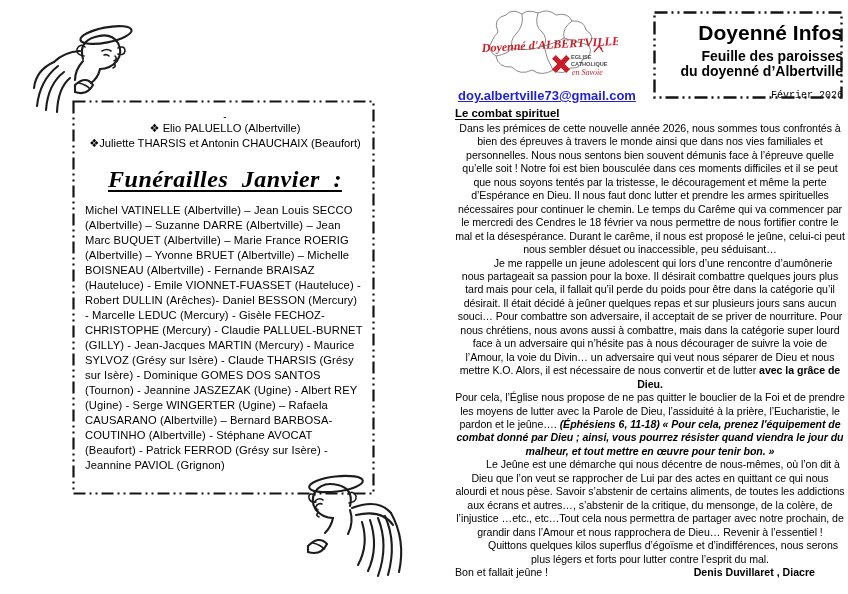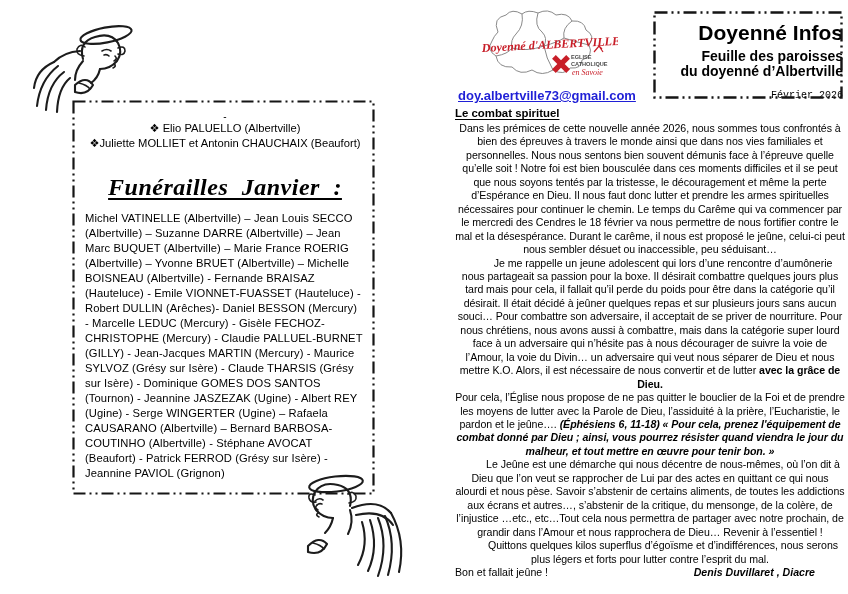--- a/index.html
+++ b/index.html
@@ -17,21 +17,21 @@
   .left-box .border-svg{position:absolute;left:0;top:0;}
   .left-box-content{position:relative;padding:13px 10px 0 13px;text-align:center;}
   .box-heading{
     font-family:"Liberation Serif",serif;font-weight:bold;font-style:italic;
     font-size:24px;letter-spacing:.5px;word-spacing:7px;
     text-decoration:underline;text-decoration-thickness:2px;text-underline-offset:3px;
     line-height:1.15;
   }
   .title-dash{font-size:10px;line-height:8px;height:8px;}
   .baptism-line{font-size:11.2px;line-height:14.8px;}
-  .funerals-heading{margin-top:23px;}
+  .funerals-heading{margin-top:15px;}
   .funerals-text{
     margin-top:10px;text-align:left;font-size:11.2px;line-height:15px;letter-spacing:.1px;
     padding-right:2px;
   }
   .email-row{position:absolute;left:458px;top:86px;width:170px;text-align:center;}
   .email-link{
     font-size:13px;font-weight:600;color:#1f1fd6;text-decoration:underline;cursor:pointer;
   }
   .masthead{position:absolute;left:653px;top:11px;width:190px;height:88px;text-align:right;}
   .masthead .border-svg{position:absolute;left:0;top:0;}
@@ -44,21 +44,21 @@
   .article{position:absolute;left:455px;top:107px;width:390px;}
   .article-title{
     font-size:11.4px;font-weight:bold;text-decoration:underline;text-underline-offset:2px;
     margin-bottom:3px;
   }
   .article p{margin:0;font-size:10.6px;line-height:13.45px;letter-spacing:-0.05px;text-align:center;}
   .article p.indent{text-indent:26px;}
   .bold-run{font-weight:bold;}
   .quote-run{font-weight:bold;font-style:italic;}
   .sig-row{display:flex;justify-content:space-between;font-size:10.6px;line-height:13.45px;padding-right:30px;}
-  .sig{font-weight:bold;font-style:italic;}
+  .sig{font-weight:bold;}
 </style>
 </head>
 <body>
 
 <div class="page">
 
   <svg class="lineart" style="left:30px;top:22px;" width="140" height="108" viewBox="0 0 140 108">
     <path class="ln" d="M24 40 Q6 48 4 66"></path>
     <path class="ln" d="M28 44 Q10 58 7 84"></path>
     <path class="ln" d="M34 50 Q18 62 16 88"></path>
@@ -78,21 +78,21 @@
   </svg>
 
   <div class="left-box">
     <svg class="border-svg" width="303" height="395">
       <rect x="1.5" y="1.5" width="300" height="392" fill="none" stroke="#151515" stroke-width="2.2" stroke-dasharray="12 4 2 4 2 4"></rect>
     </svg>
     <div class="left-box-content">
       <div class="title-dash">-</div>
       <div>
         <div class="baptism-line">❖ Elio PALUELLO (Albertville)</div>
-        <div class="baptism-line">❖Juliette MOLLIET et Antonin CHAUCHAIX (Beaufort)</div>
+        <div class="baptism-line">❖Juliette THARSIS et Antonin CHAUCHAIX (Beaufort)</div>
       </div>
       <div class="box-heading funerals-heading">Funérailles Janvier :</div>
       <div class="funerals-text">Michel VATINELLE (Albertville) – Jean Louis SECCO (Albertville) – Suzanne DARRE (Albertville) – Jean Marc BUQUET (Albertville) – Marie France ROERIG (Albertville) – Yvonne BRUET (Albertville) – Michelle BOISNEAU (Albertville) - Fernande BRAISAZ (Hauteluce) - Emile VIONNET-FUASSET (Hauteluce) - Robert DULLIN (Arêches)- Daniel BESSON (Mercury) - Marcelle LEDUC (Mercury) - Gisèle FECHOZ-CHRISTOPHE (Mercury) - Claudie PALLUEL-BURNET (GILLY) - Jean-Jacques MARTIN (Mercury) - Maurice SYLVOZ (Grésy sur Isère) - Claude THARSIS (Grésy sur Isère) - Dominique GOMES DOS SANTOS (Tournon) - Jeannine JASZEZAK (Ugine) - Albert REY (Ugine) - Serge WINGERTER (Ugine) – Rafaela CAUSARANO (Albertville) – Bernard BARBOSA-COUTINHO (Albertville) - Stéphane AVOCAT (Beaufort) - Patrick FERROD (Grésy sur Isère) - Jeannine PAVIOL (Grignon)</div>
     </div>
   </div>
 
   <svg class="lineart" style="left:286px;top:470px;" width="140" height="122" viewBox="0 0 140 122">
     <ellipse class="ln" cx="50" cy="14" rx="27" ry="7.5" transform="rotate(-7 50 14)"></ellipse>
     <path class="ln" d="M64 36 Q68 19 52 15 Q36 11 29 22 Q24 31 30 40 Q37 48 47 48"></path>
     <path class="ln-thin" d="M63 33 Q71 32 70 26 Q67 20 62 24"></path>

